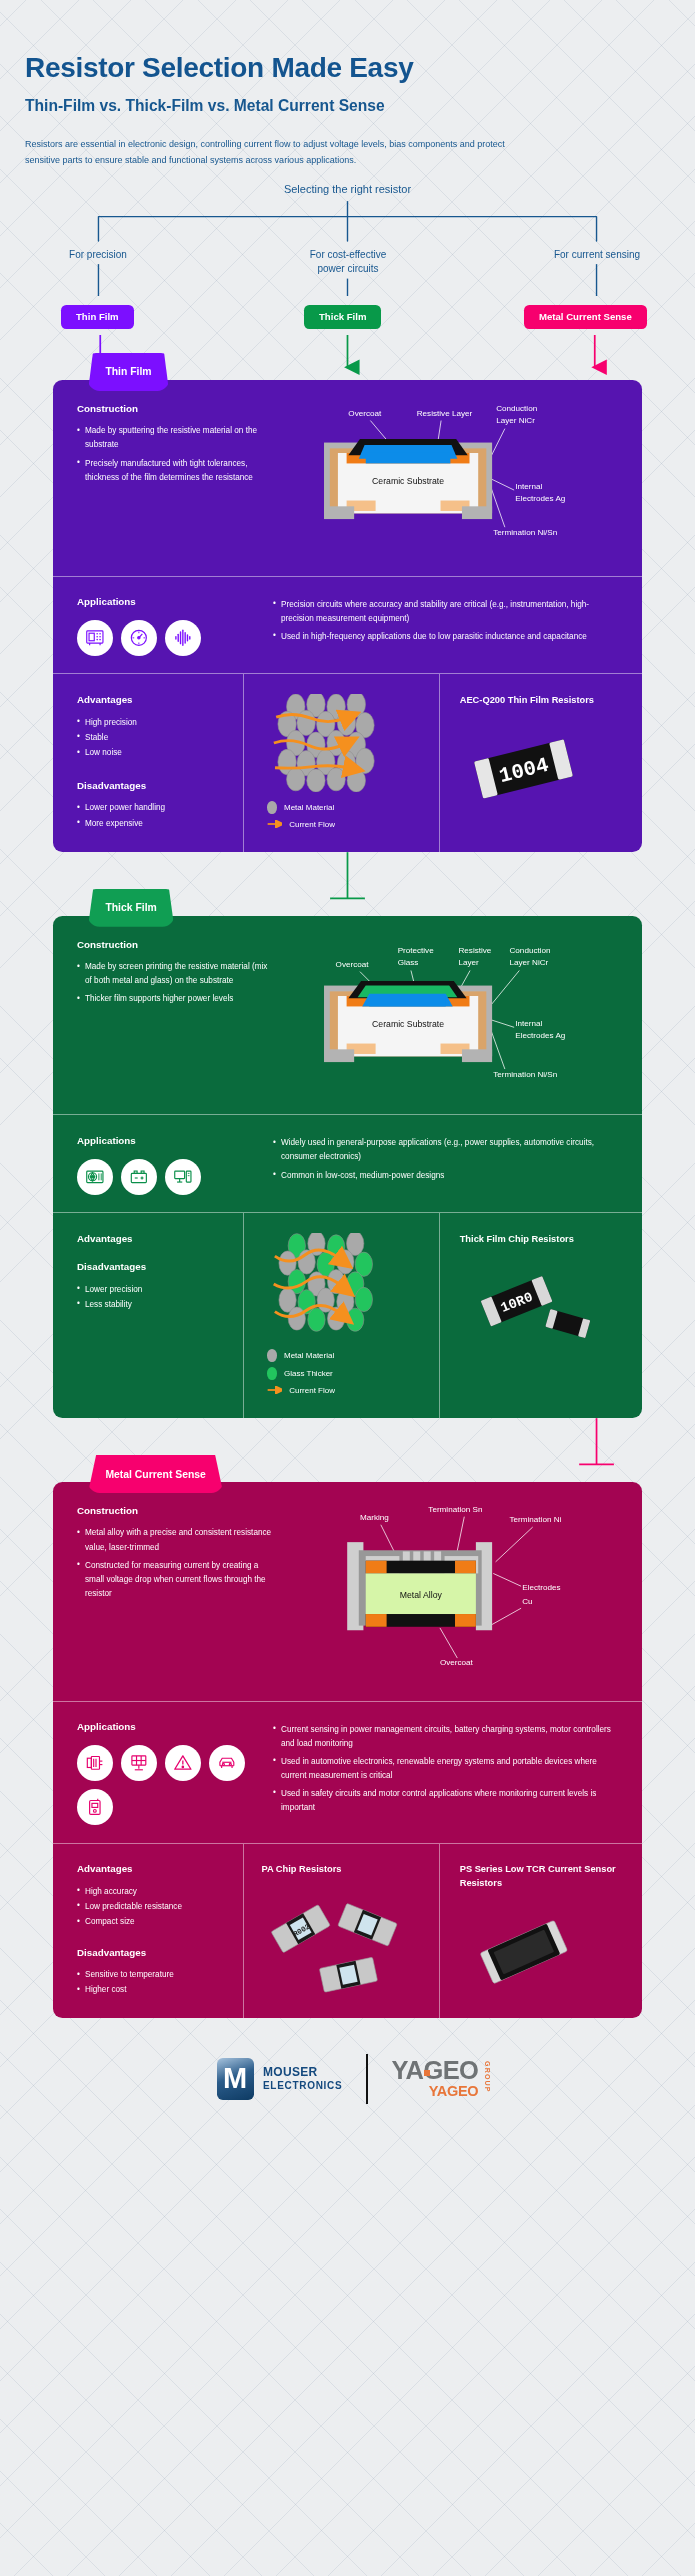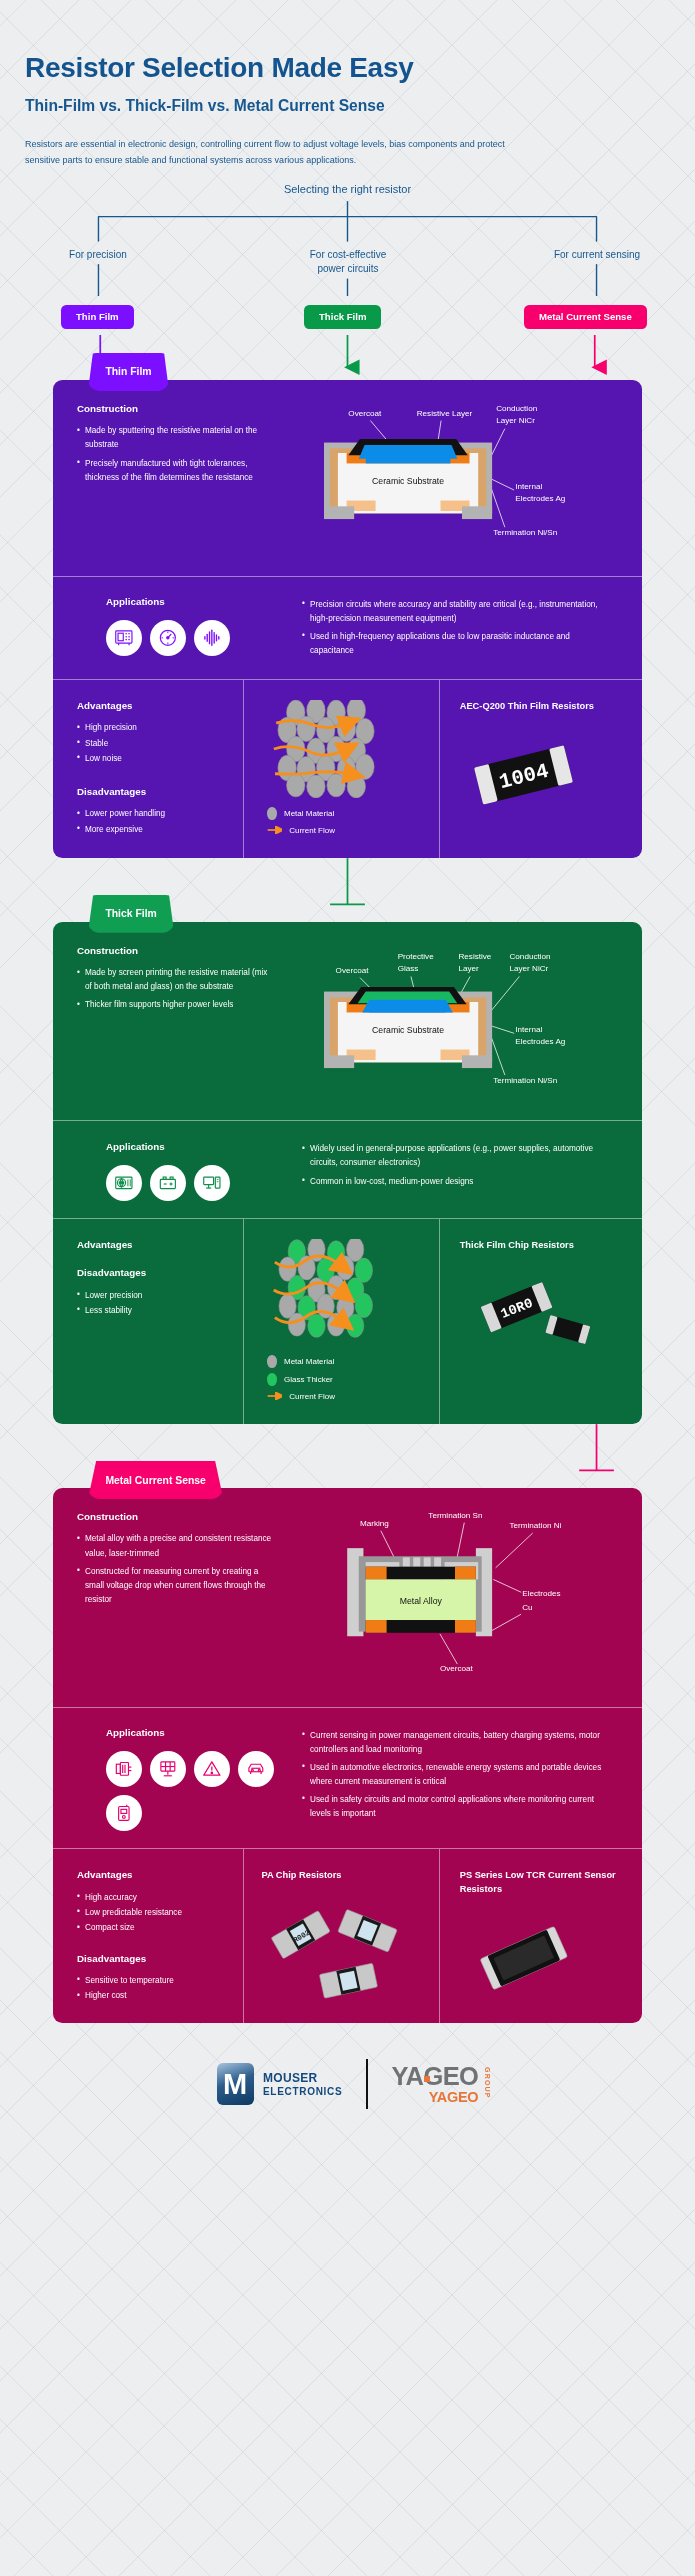--- a/index.html
+++ b/index.html
@@ -63,21 +63,21 @@
   }
   ul.bul li:before{ content:"•"; position:absolute; left:0; top:-0.6px; }
   ul.tight li{ margin-bottom:1.2px; }
 
   .row{ display:flex; }
   .construction{ padding:23px 0 19.7px 0; }
   .col-txt{ width:220px; padding-left:24px; }
   .col-dia{ flex:1; position:relative; }
 
   .apps{ padding:19.7px 0 17.4px 0; display:flex; }
-  .apps-left{ width:220px; padding-left:24px;margin-left:29px; }
+  .apps-left{ width:220px; padding-left:24px; }
   .icons{ display:flex; flex-wrap:wrap; gap:8px; margin-top:12.7px; max-width:168px; }
   .ico{
     width:36px; height:36px; border-radius:50%;
     background:#fff; display:flex; align-items:center; justify-content:center;
   }
   .apps-right{ flex:1; padding-right:29px; padding-top:1.2px; }
   .apps-right li{ font-size:8.2px; margin-bottom:8px; }
 
   .tri{ display:flex; min-height:145px; }
   .tri > div{ padding:19.7px 0 17.4px 0; }

